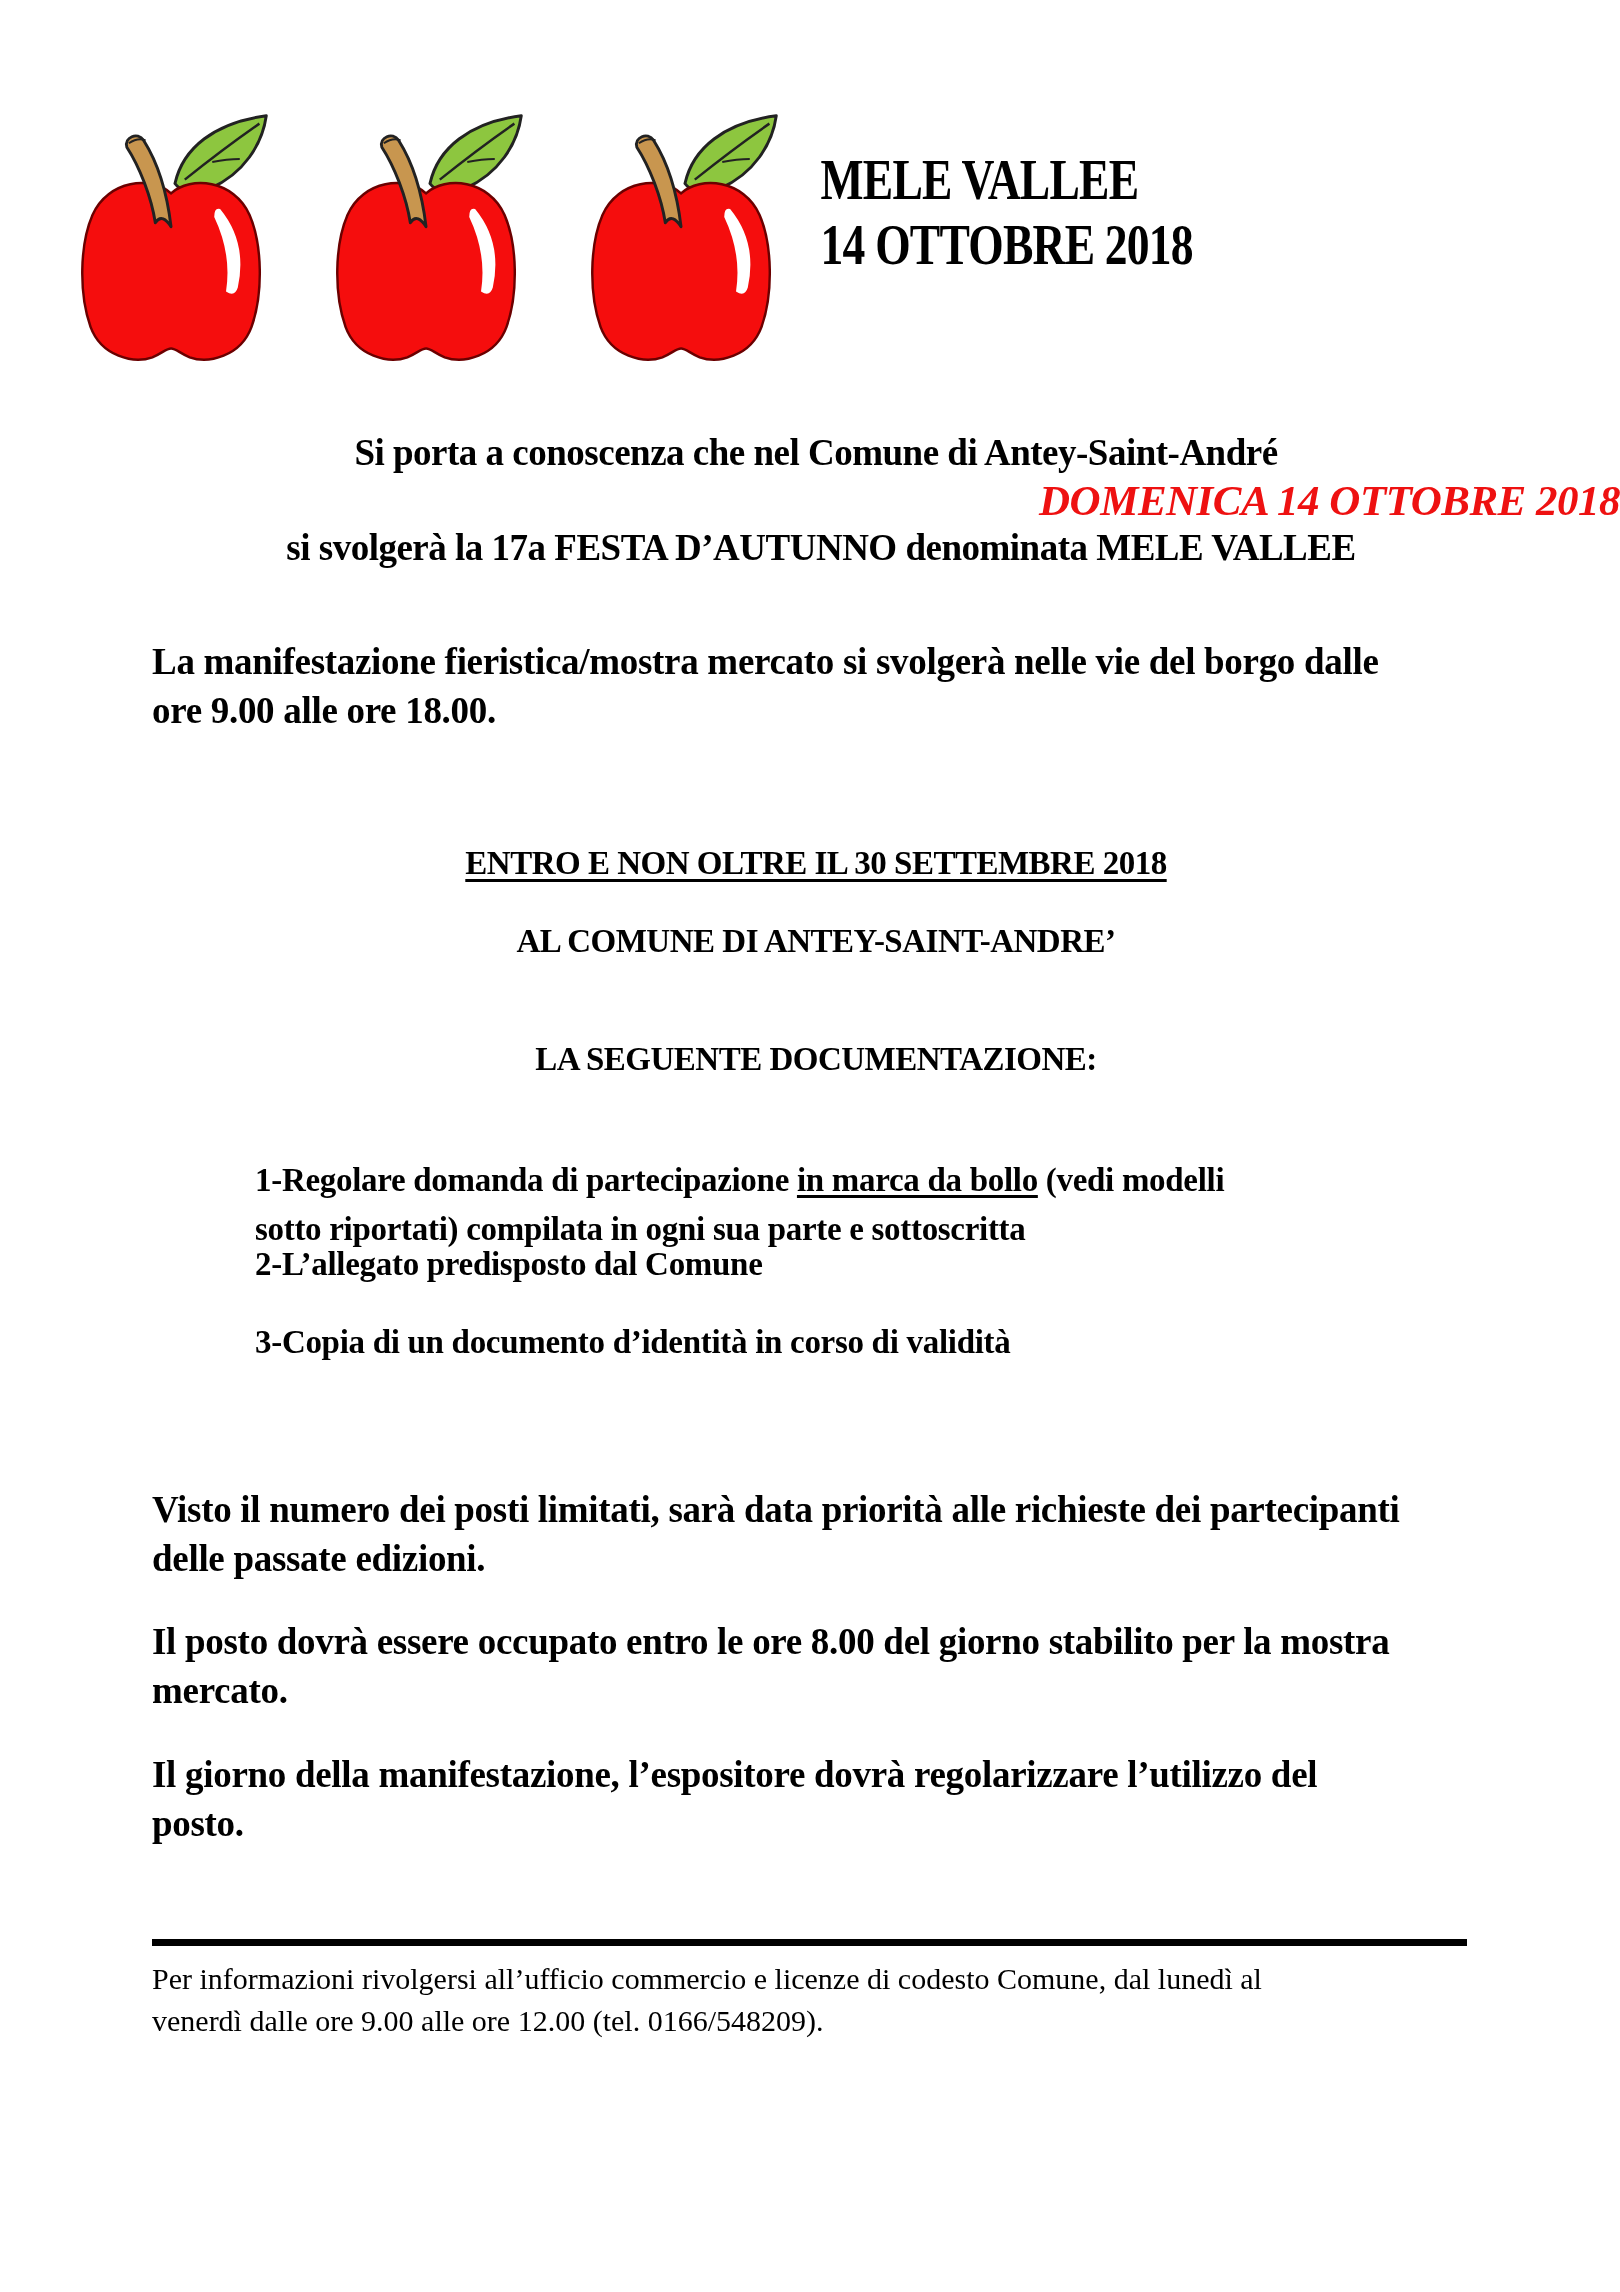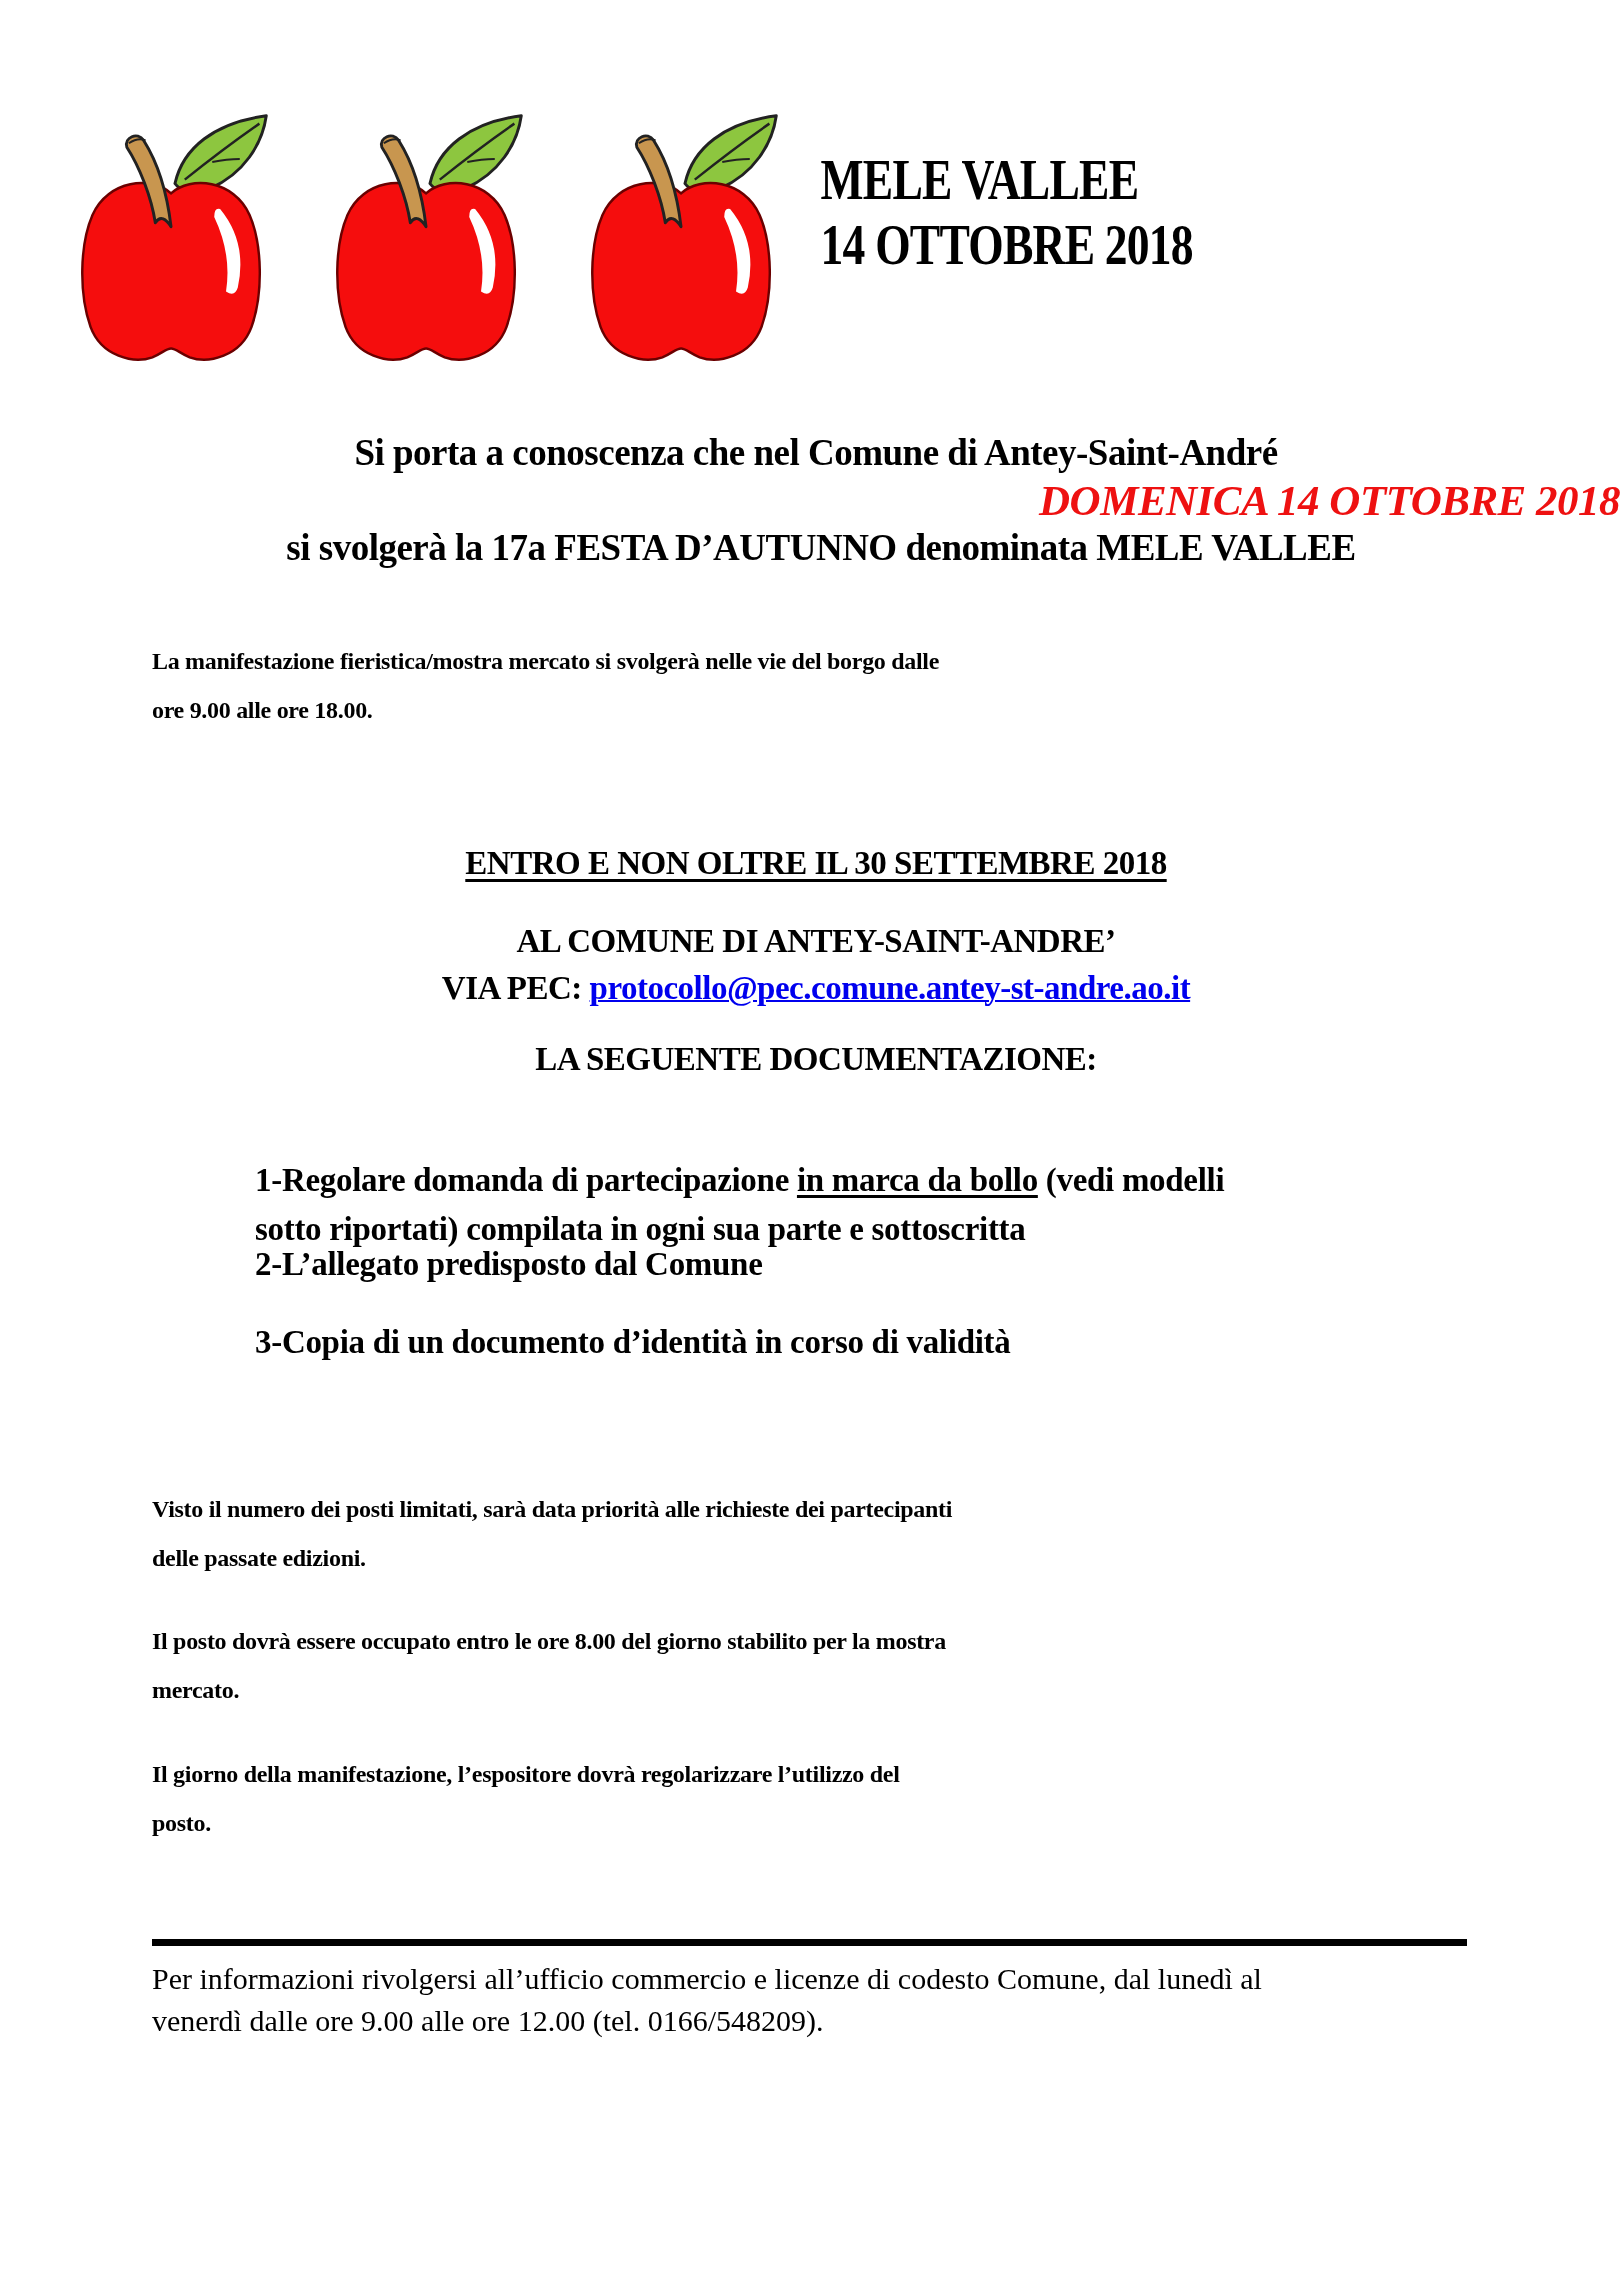--- a/index.html
+++ b/index.html
@@ -34,21 +34,21 @@
   .cline { left: 12px; right: 0; text-align: center; white-space: nowrap; font-weight: bold; }
   .intro1 { font-size: 37px; letter-spacing: -0.5px; }
   .intro2 { font-size: 43px; font-style: italic; color: #ee1111; letter-spacing: -0.5px; text-align: right; }
   .intro3 { font-size: 37px; letter-spacing: -0.5px; padding-left: 10px; }
   .caps   { font-size: 33px; letter-spacing: -0.5px; }
   .u-line { text-decoration: underline; text-decoration-thickness: 2.9px; text-underline-offset: 4.9px; }
 
   
   .para {
     left: 152px; width: 1362px; margin: 0;
-    font-weight: bold; font-size: 24px; line-height: 49px;
+    font-weight: bold; font-size: 37px; line-height: 49px;
     letter-spacing: -0.3px; white-space: pre-line;
   }
   .item {
     left: 255px; width: 1274px; margin: 0;
     font-weight: bold; font-size: 33px; line-height: 49px;
     letter-spacing: -0.3px; white-space: pre-line;
   }
   .u-inline { text-decoration: underline; text-decoration-thickness: 2.9px; text-underline-offset: 3.9px; }
 
   .link { color: #0000ee; text-decoration: underline; text-decoration-thickness: 2px; }
@@ -111,23 +111,20 @@
   <div class="abs cline intro1" style="top:431px">Si porta a conoscenza che nel Comune di Antey-Saint-André</div>
   <div class="abs cline intro2" style="top:476px">DOMENICA 14 OTTOBRE 2018</div>
   <div class="abs cline intro3" style="top:526px">si svolgerà la 17a FESTA D’AUTUNNO denominata MELE VALLEE</div>
 
   <p class="abs para" style="top:637px">La manifestazione fieristica/mostra mercato si svolgerà nelle vie del borgo dalle
 ore 9.00 alle ore 18.00.</p>
 
   <div class="abs cline caps u-line" style="top:845px">ENTRO E NON OLTRE IL 30 SETTEMBRE 2018</div>
   <div class="abs cline caps" style="top:923px">AL COMUNE DI ANTEY-SAINT-ANDRE’</div>
 
-  <div class="abs cline caps" style="top:970px">
-    <span>VIA PEC: </span><a class="link" href="#">protocollo@pec.comune.antey-st-andre.ao.it</a>
-  </div>
 
   <div class="abs cline caps" style="top:1041px">LA SEGUENTE DOCUMENTAZIONE:</div>
 
   <p class="abs item" style="top:1156px"><span>1-Regolare domanda di partecipazione </span><span class="u-inline">in marca da bollo</span><span> (vedi modelli
 sotto riportati) compilata in ogni sua parte e sottoscritta</span></p>
 
   <p class="abs item" style="top:1240px"><span>2-L’allegato predisposto dal Comune</span></p>
 
   <p class="abs item" style="top:1318px"><span>3-Copia di un documento d’identità in corso di validità</span></p>
 

